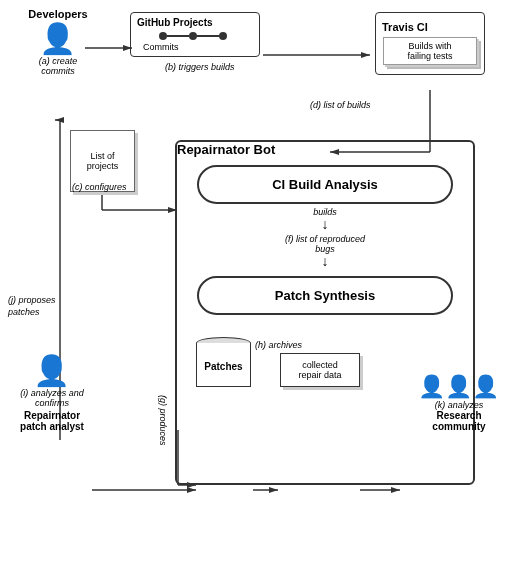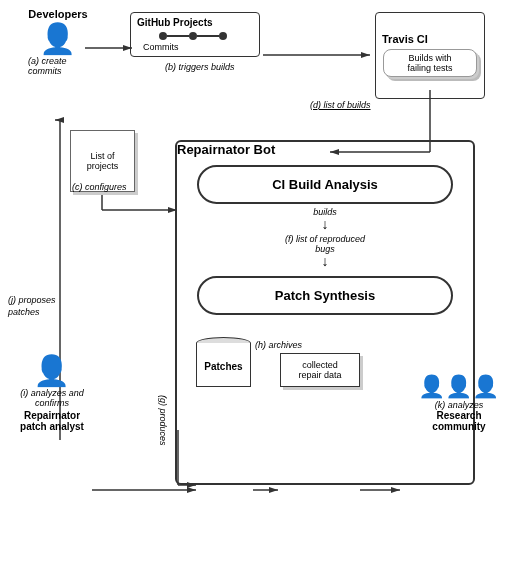--- a/index.html
+++ b/index.html
@@ -72,31 +72,31 @@
     }
 
     
     .travis-box {
       position: absolute;
       top: 12px;
       left: 375px;
       width: 110px;
       border: 1.5px solid #333;
       border-radius: 4px;
-      padding: 20px 6px;
+      padding: 8px 6px;
     }
     .travis-title {
       font-size: 11px;
       font-weight: bold;
       margin-bottom: 4px;
     }
     .travis-inner {
       background: #fff;
       border: 1px solid #999;
-      border-radius: 8px;
+      border-radius: 0;
       font-size: 9px;
       padding: 3px;
       margin: 1px;
       text-align: center;
       box-shadow: 2px 2px 0 #ccc, 4px 4px 0 #bbb;
     }
 
     
     .repairnator-box {
       position: absolute;
@@ -229,21 +229,21 @@
     <line x1="360" y1="490" x2="400" y2="490" stroke="#333" stroke-width="1.5" marker-end="url(#arrowhead)"></line>
 
     <line x1="178" y1="430" x2="178" y2="485" stroke="#333" stroke-width="1.5"></line>
     <line x1="178" y1="485" x2="196" y2="485" stroke="#333" stroke-width="1.5" marker-end="url(#arrowhead)"></line>
 
   </svg>
 
   <div class="developer-figure">
     <div class="dev-label">Developers</div>
     <div style="font-size:30px; color:#3aada8;">👤</div>
-    <div style="font-size:9px; font-style:italic; text-align:left;">(a) create<br>commits</div>
+    <div style="font-size:9px; font-style:italic; text-align:center;">(a) create<br>commits</div>
   </div>
 
   <div class="github-box">
     <div class="github-title">GitHub Projects</div>
     <div class="commits-line">
       <div class="commit-dot"></div>
       <div class="commit-line"></div>
       <div class="commit-dot"></div>
       <div class="commit-line"></div>
       <div class="commit-dot"></div>
@@ -252,21 +252,21 @@
     <div style="font-size:9px; margin-left:6px; margin-top:2px;">Commits</div>
   </div>
 
   <div style="position:absolute; top:62px; left:165px; font-size:9px; font-style:italic;">(b) triggers builds</div>
 
   <div class="travis-box">
     <div class="travis-title">Travis CI</div>
     <div class="travis-inner">Builds with<br>failing tests</div>
   </div>
 
-  <div style="position:absolute; top:100px; left:310px; font-size:9px; font-style:italic;text-decoration:underline;">(d) list of builds</div>
+  <div style="position:absolute; top:100px; left:310px; font-size:9px; font-style:italic;">(d) list of builds</div>
 
   <div class="projects-box">
     <div>List of<br>projects</div>
   </div>
 
   <div style="position:absolute; top:182px; left:72px; font-size:9px; font-style:italic;">(c) configures</div>
 
   <div class="repairnator-box">
     <div class="repairnator-title">Repairnator Bot</div>
 

